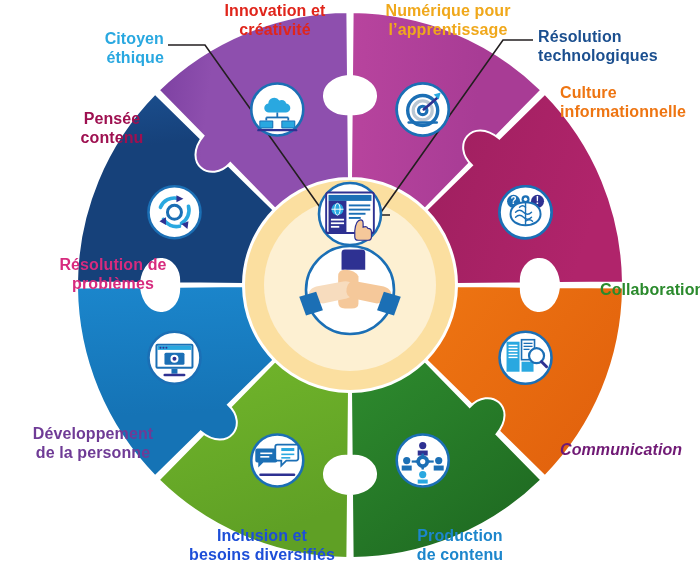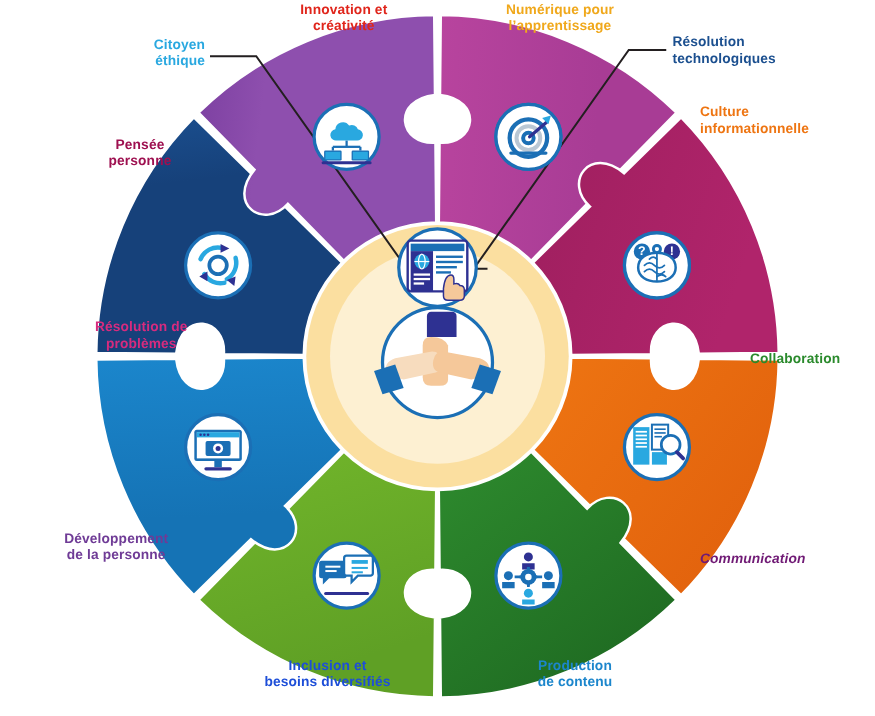--- a/index.html
+++ b/index.html
@@ -1,20 +1,20 @@
 <!DOCTYPE html>
 <html><head>
 <meta charset="utf-8">
 <style>
   html,body{margin:0;padding:0;background:#ffffff;}
   body{width:700px;height:573px;position:relative;overflow:hidden;
        font-family:"Liberation Sans","DejaVu Sans",sans-serif;}
   #stage{position:absolute;left:0;top:0;width:700px;height:573px;}
   svg#wheel{position:absolute;left:0;top:0;width:700px;height:573px;}
-  .lbl{position:absolute;font-weight:700;font-size:11px;line-height:1.18;
+  .lbl{position:absolute;font-weight:700;font-size:16px;line-height:1.18;
        letter-spacing:.1px;white-space:pre-line;}
   .lbl.r{text-align:right;}
   .lbl.l{text-align:left;}
   .lbl.c{text-align:center;}
 </style>
 </head>
 <body>
 
 <div id="stage">
 
@@ -334,20 +334,20 @@
       <div class="lbl l" style="left: 560px; top: 441px; width: 130px; color: #701a75; font-style: italic;">Communication</div>
       <div class="lbl c" style="left: 400px; top: 527px; width: 120px; color: rgb(28, 134, 204);">Production
 de contenu</div>
       <div class="lbl c" style="left: 182px; top: 527px; width: 160px; color: #1d4ed8;">Inclusion et
 besoins diversifiés</div>
       <div class="lbl c" style="left: 18px; top: 425px; width: 150px; color: rgb(111, 59, 150);">Développement
 de la personne</div>
       <div class="lbl c" style="left: 0px; top: 256px; width: 140px; color: rgb(215, 43, 126); padding-left: 43px;">Résolution de
 problèmes</div>
       <div class="lbl c" style="left: 52px; top: 110px; width: 120px; color: rgb(158, 16, 80);">Pensée
-personne</div>
+contenu</div>
       <div class="lbl r" style="left: 54px; top: 30px; width: 110px; color: rgb(41, 168, 224);">Citoyen
 éthique</div>
       <div class="lbl l" style="left: 538px; top: 28px; width: 150px; color: rgb(27, 79, 143);">Résolution
 technologiques</div>
     </div>
 
 </div>
 
 </body></html>

